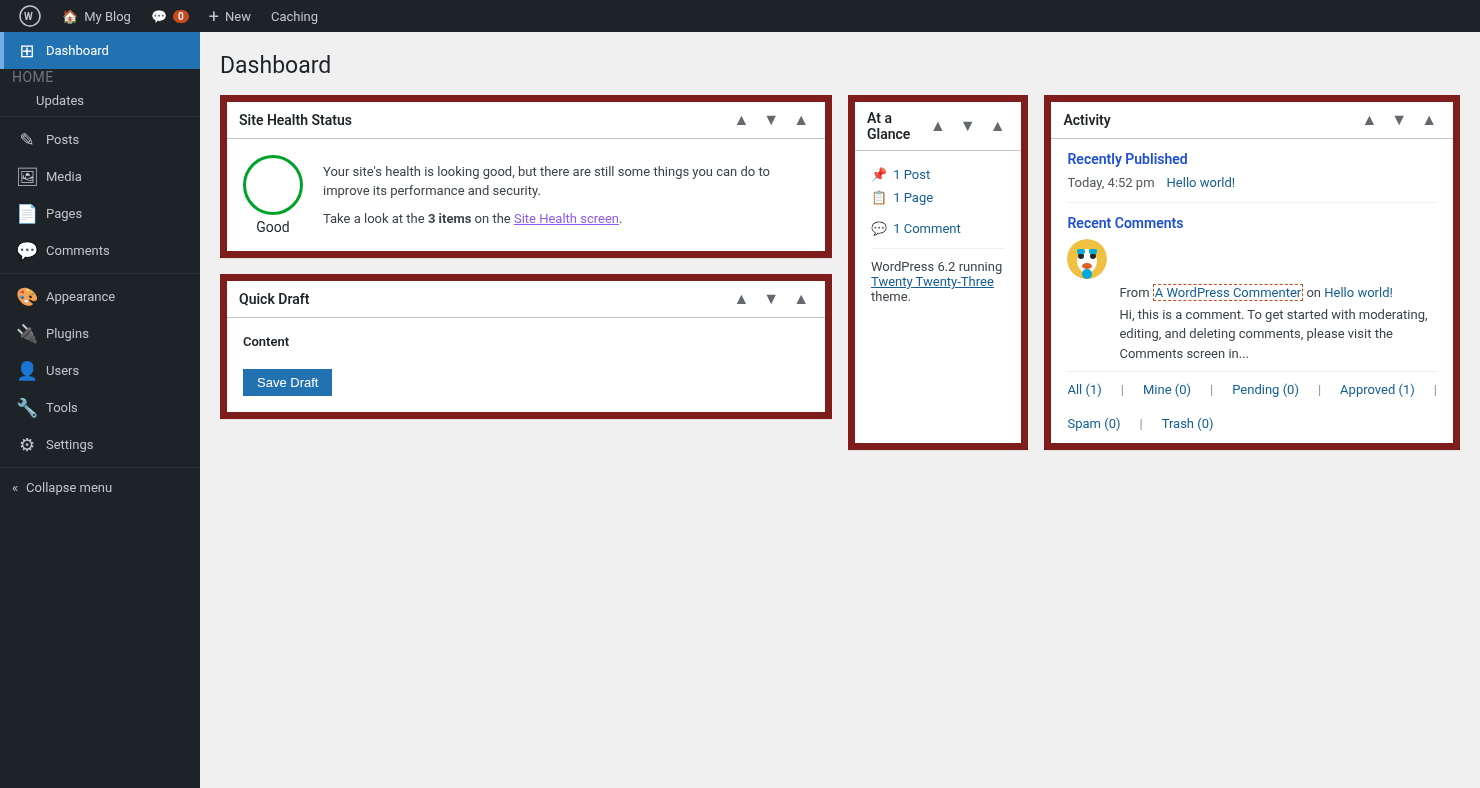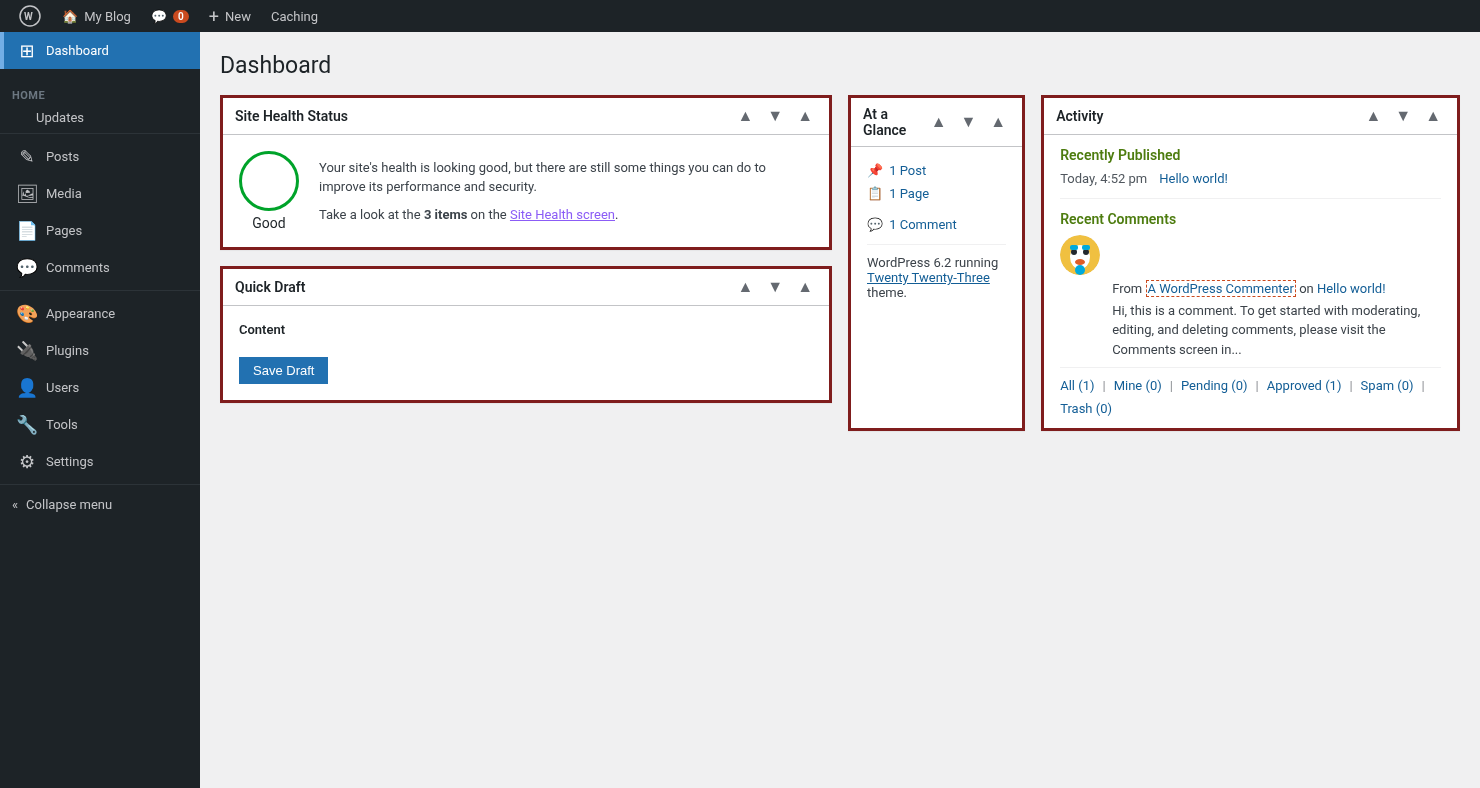--- a/index.html
+++ b/index.html
@@ -58,26 +58,26 @@
       gap: 8px;
       padding: 8px 12px;
       color: #c3c4c7;
       cursor: pointer;
       font-size: 13px;
       border-left: 4px solid transparent;
     }
     .menu-item.active { background: #2271b1; color: #fff; border-left-color: #72aee6; }
     .menu-item-icon { font-size: 18px; width: 22px; text-align: center; }
     .menu-section-header {
-      padding: 20px 12px 4px;
+      padding: 0 12px 4px;
       color: #6c7781;
-      font-size: 11px;
+      font-size: 14px;
       text-transform: uppercase;
       letter-spacing: 0.5px;
-      font-weight: 700;
+      font-weight: 400;
     }
     .menu-sub-item {
       padding: 4px 12px 4px 36px;
       color: #c3c4c7;
       cursor: pointer;
       font-size: 13px;
     }
     .menu-divider { height: 1px; background: #2c3338; margin: 4px 0; }
     .collapse-menu {
       display: flex;
@@ -109,21 +109,21 @@
       grid-template-columns: 1fr 1fr;
       gap: 16px;
       align-items: start;
     }
     .left-col { display: flex; flex-direction: column; gap: 16px; }
     .right-col { display: flex; flex-direction: row; gap: 16px; }
 
     
     .widget {
       background: #fff;
-      border: 3px solid #7f1d1d;
+      border: 7px solid #7f1d1d;
       box-shadow: 0 1px 1px rgba(0,0,0,.04);
     }
     .widget-header {
       display: flex;
       align-items: center;
       justify-content: space-between;
       padding: 8px 12px;
       border-bottom: 1px solid #c3c4c7;
       background: #fff;
     }
@@ -212,42 +212,42 @@
       padding: 4px 0;
     }
     .at-glance-stat a { color: #135e96; text-decoration: none; font-size: 13px; display: flex; align-items: center; gap: 6px; }
     .at-glance-comment { display: flex; align-items: center; gap: 6px; margin-bottom: 12px; }
     .at-glance-comment a { color: #135e96; text-decoration: none; font-size: 13px; }
     .wp-info { font-size: 13px; color: #3c434a; border-top: 1px solid #f0f0f1; padding-top: 10px; }
     .wp-info a { color: #135e96; text-decoration: underline; cursor: pointer; }
 
     
     .activity-body { padding: 12px 16px; }
-    .activity-section-title { font-size: 14px; font-weight: 600; color: #4d7c0f; margin-bottom: 8px; }
+    .activity-section-title { font-size: 14px; font-weight: 600; color: #1d4ed8; margin-bottom: 8px; }
     .activity-time { color: #50575e; font-size: 13px; margin-bottom: 4px; display: flex; align-items: center; gap: 12px; }
     .activity-time a { color: #135e96; text-decoration: none; }
     .activity-divider { height: 1px; background: #f0f0f1; margin: 12px 0; }
     .comment-item { display: flex; gap: 12px; margin-bottom: 8px; }
     .comment-avatar {
       width: 40px;
       height: 40px;
       flex-shrink: 0;
       background: #f0f0f1;
       border-radius: 50%;
       display: flex;
       align-items: center;
       justify-content: center;
       overflow: hidden;
     }
     .comment-content { flex: 1; font-size: 13px; color: #3c434a; line-height: 1.5; margin-top: 44px; }
     .comment-content a { color: #135e96; text-decoration: none; }
     .comment-from { margin-bottom: 2px; }
     .comment-links {
       display: flex;
-      gap: 8px;
+      gap: 19px;
       flex-wrap: wrap;
       border-top: 1px solid #f0f0f1;
       padding-top: 10px;
       margin-top: 4px;
       font-size: 13px;
     }
     .comment-links a { color: #135e96; text-decoration: none; }
     .comment-links span { color: #8c8f94; }
 
     

